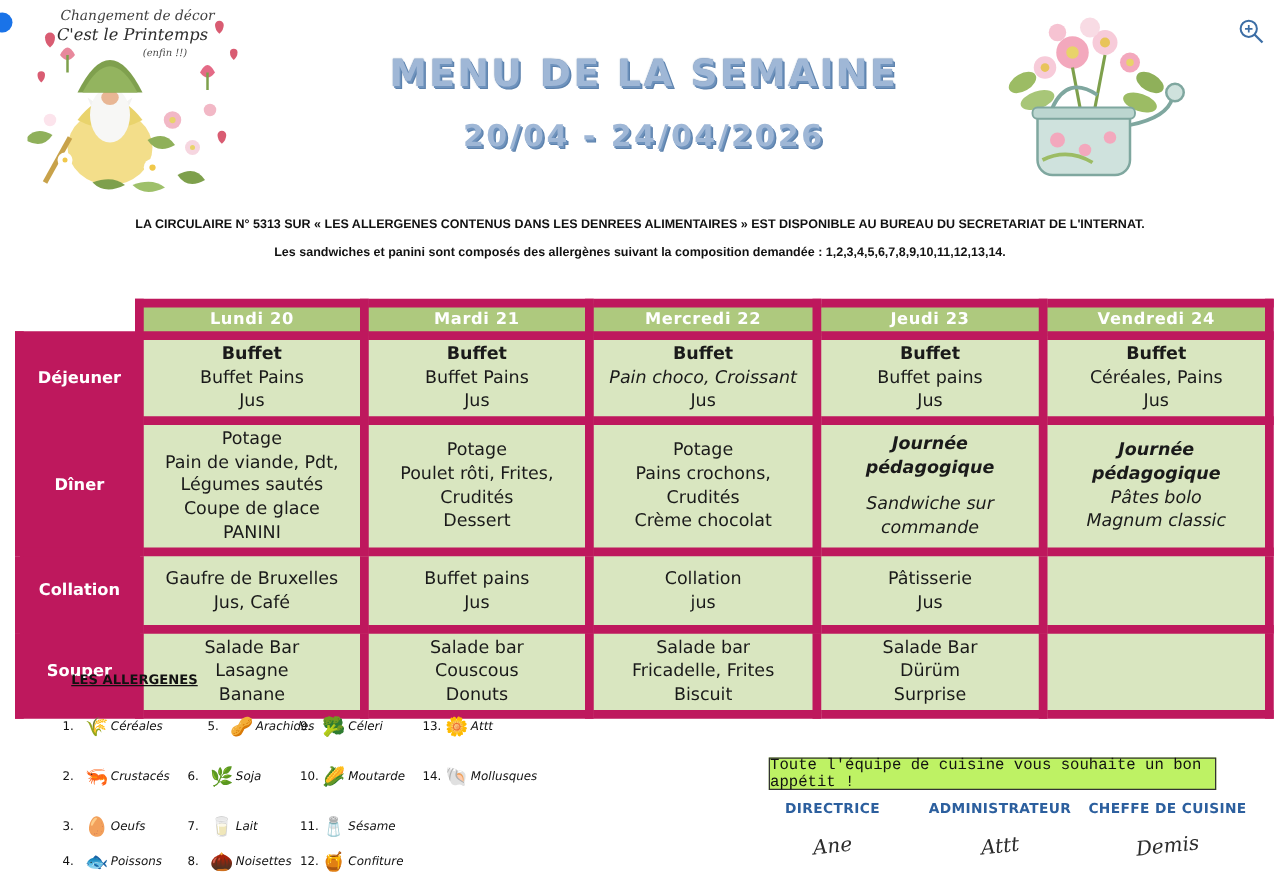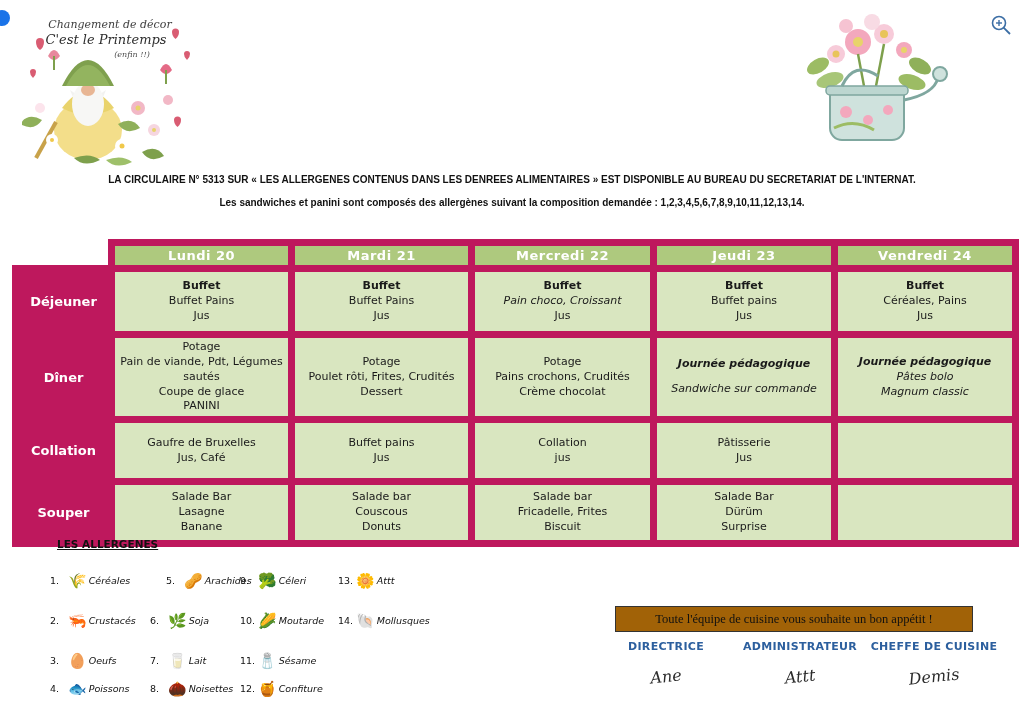--- a/index.html
+++ b/index.html
@@ -28,21 +28,21 @@
     position: absolute; right: 12px; top: 14px;
     width: 22px; height: 22px;
     color: #3c6ea5;
   }
 
   
   .header {
     position: absolute; left: 0; top: 0; width: 1024px; height: 230px;
   }
   .art-left {
-    position: absolute; left: 22px; top: 12px; width: 180px; height: 160px;
+    position: absolute; left: 22px; top: 0; width: 180px; height: 160px;
   }
   .art-right {
     position: absolute; right: 60px; top: 8px; width: 180px; height: 150px;
   }
 
   .title-block {
     position: absolute; left: 250px; top: 42px; width: 530px;
     text-align: center;
   }
   .title-main {
@@ -122,21 +122,21 @@
     color: #ffffff;
     font-size: 13px;
     font-weight: bold;
     text-align: center;
     font-family: "DejaVu Sans", sans-serif;
     width: 96px;
   }
   .cell {
     background: #d9e6c0;
     text-align: center;
-    font-size: 11px;
+    font-size: 14px;
     color: #1a1a1a;
     padding: 2px 4px;
     line-height: 1.35;
     font-family: "DejaVu Sans", sans-serif;
   }
   .cell .l { display: block; }
   .cell .b { font-weight: bold; }
   .cell .i { font-style: italic; }
   .cell.empty { }
 
@@ -168,22 +168,22 @@
   .al .gl { font-size: 15px; vertical-align: middle; margin: 0 2px; }
   .al .nm { font-style: italic; }
 
   
   .bon-appetit {
     position: absolute; left: 615px; top: 606px;
     width: 358px; height: 26px;
     border: 1.5px solid #333;
     display: flex; align-items: center; justify-content: center;
     font-size: 12.5px; color: #111;
-    font-family: Liberation Serif, serif;
-    background: #a16207;
+    font-family: Liberation Mono, monospace;
+    background: #bef264;
   }
   .sig-row {
     position: absolute; left: 600px; top: 640px; width: 400px;
     display: flex; justify-content: space-between;
   }
   .sig {
     text-align: center; width: 132px;
   }
   .sig-label {
     font-size: 11px; font-weight: bold; color: #2c5f9e;
@@ -301,20 +301,24 @@
         <path d="M58 78 q12 -26 36 -10" stroke="#7fa79f" stroke-width="3" fill="none"></path>
         <g fill="#f3a8bd">
           <circle cx="62" cy="104" r="6"></circle>
             <circle cx="84" cy="112" r="5"></circle>
             <circle cx="104" cy="102" r="5"></circle>
         </g>
         <path d="M50 120 q20 -10 40 2" stroke="#9cbc64" stroke-width="3" fill="none"></path>
       </svg>
     </div>
 
+    <div class="title-block">
+      <div class="title-main">MENU DE LA SEMAINE</div>
+      <div class="title-sub">20/04 - 24/04/2026</div>
+    </div>
 
     <div class="note2">LA CIRCULAIRE N° 5313 SUR « LES ALLERGENES CONTENUS DANS LES DENREES ALIMENTAIRES » EST DISPONIBLE AU BUREAU DU SECRETARIAT DE L'INTERNAT.</div>
     <div class="note3">Les sandwiches et panini sont composés des allergènes suivant la composition demandée : 1,2,3,4,5,6,7,8,9,10,11,12,13,14.</div>
   </div>
 
   <table class="menu-table">
     <colgroup>
       <col style="width:96px">
       <col style="width:180px">
       <col style="width:180px">

